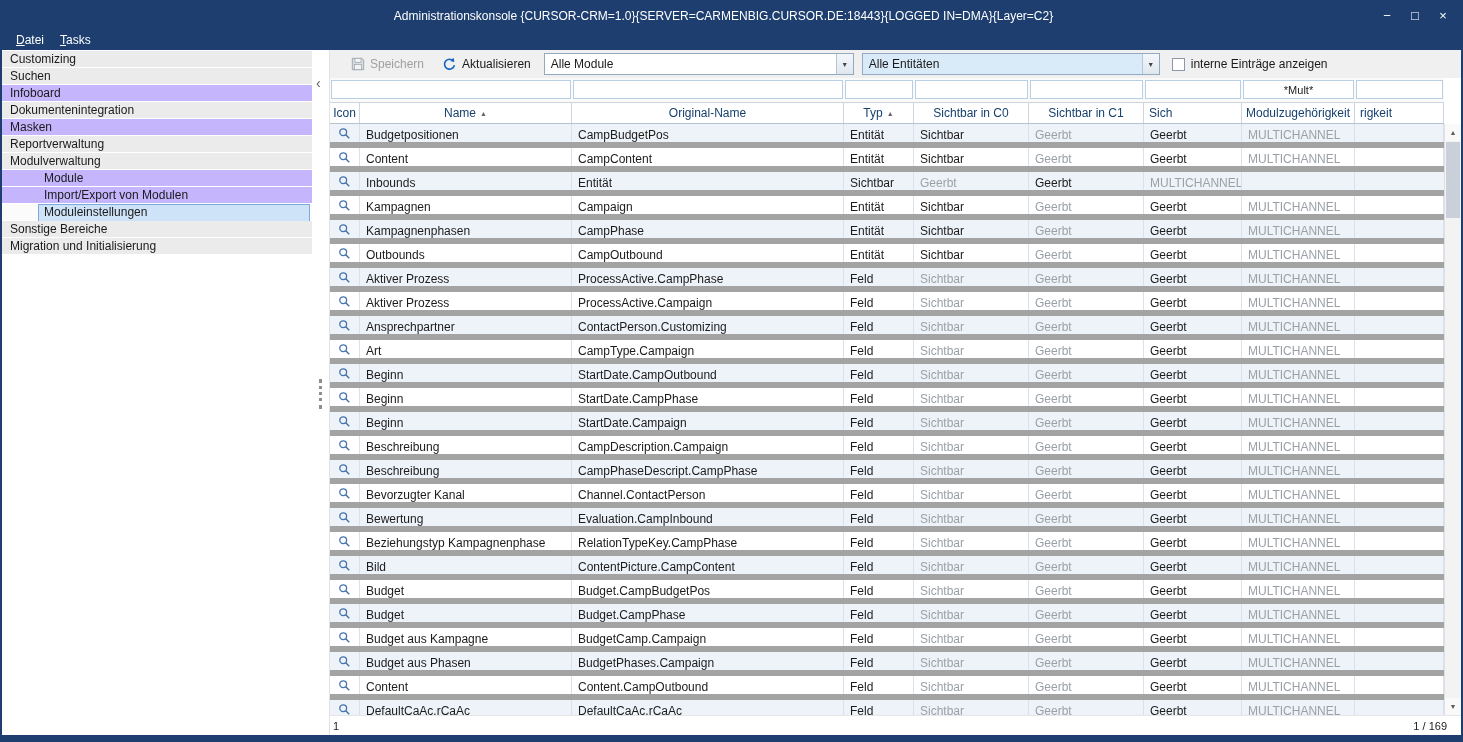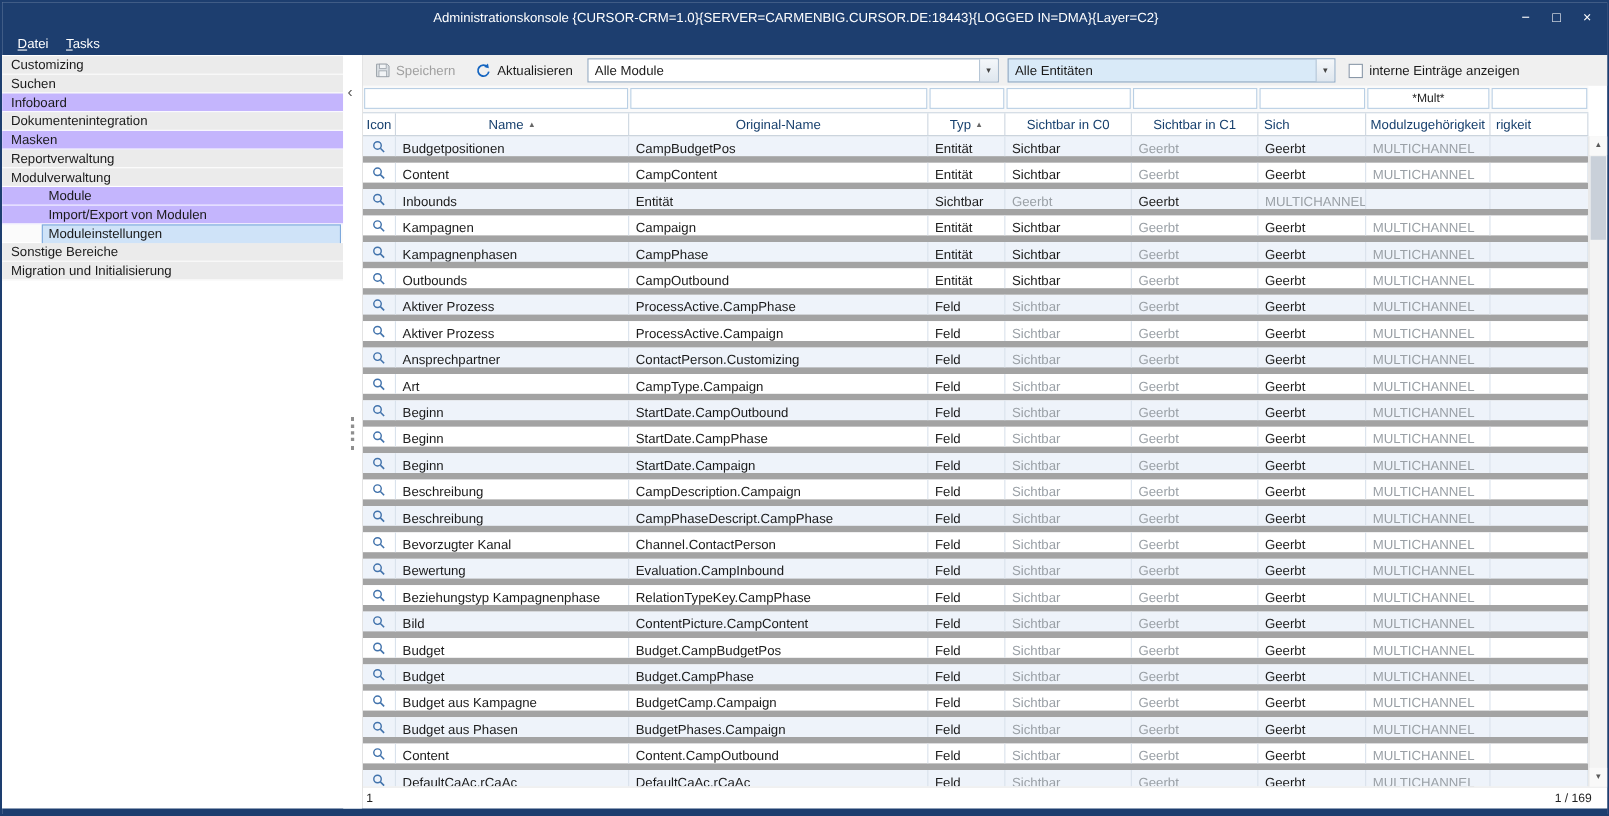--- a/index.html
+++ b/index.html
@@ -33,26 +33,26 @@
     display:block; margin-left:36px; margin-right:2px; padding-left:5px;
     background:#cfe3f8; border:1px solid #7ea9dc; height:26px; line-height:14px;
   }
   
   .splitter { width:17px; flex:none; position:relative; background:#fff; cursor:col-resize; }
   .collapse-glyph { position:absolute; top:26px; left:4px; font-size:14px; color:#5a5a5a; line-height:14px; }
   .grip { position:absolute; top:calc(50% - 14px); left:7px; height:30px; border-left:3px dotted #8f8f8f; }
   
   .main { flex:1; min-width:0; display:flex; flex-direction:column; border-left:1px solid #e3e3e3; }
   
-  .toolbar { height:28px; flex:none; background:#f0f0f0; display:flex; align-items:center; padding:0 6px; gap:8px; }
+  .toolbar { height:28px; flex:none; background:#f0f0f0; display:flex; align-items:center; padding:0 16px; gap:8px; }
   .tb-btn { display:flex; align-items:center; gap:5px; font-size:12px; color:#1a1a1a; padding:2px 5px; cursor:default; }
   .tb-btn.disabled { color:#a0a0a0; }
   .tb-icon { display:flex; align-items:center; }
   .combo { height:22px; border:1px solid #93a9c0; background:#fff; display:flex; align-items:center; padding-left:6px; font-size:12px; color:#1a1a1a; flex:none; }
-  .combo-module { width:374px; }
+  .combo-module { width:310px; }
   .combo-entity { width:298px; background:#d9eaf8; }
   .combo-arrow { margin-left:auto; width:17px; align-self:stretch; display:flex; align-items:center; justify-content:center; font-size:7px; color:#444; background:linear-gradient(#f4f7fa,#dfe7ef); border-left:1px solid #b6c6d6; }
   .chk { display:flex; align-items:center; gap:6px; font-size:12px; color:#1a1a1a; margin-left:4px; cursor:default; }
   .chk .box { width:13px; height:13px; background:#fff; border:1px solid #8a98a8; flex:none; }
   
   .grid-area { flex:1; min-height:0; display:flex; flex-direction:column; --cols:30px 212px 272px 70px 115px 115px 98px 113px minmax(0,1fr); }
   .filter-row { height:24px; flex:none; background:#fafafa; display:grid; grid-template-columns:var(--cols); margin-right:17px; }
   .filter-input { margin:2px 1px; height:19px; border:1px solid #b9cfe4; font-size:11px; padding:0 4px; text-align:center; font-family:"Liberation Sans",sans-serif; color:#222; background:#fff; }
   .filter-input.span2 { grid-column:1 / span 2; }
   .grid-header { height:22px; flex:none; display:grid; grid-template-columns:var(--cols); margin-right:17px; background:#fff; border-top:1px solid #cdd6e0; border-bottom:1px solid #b6c2cf; }

